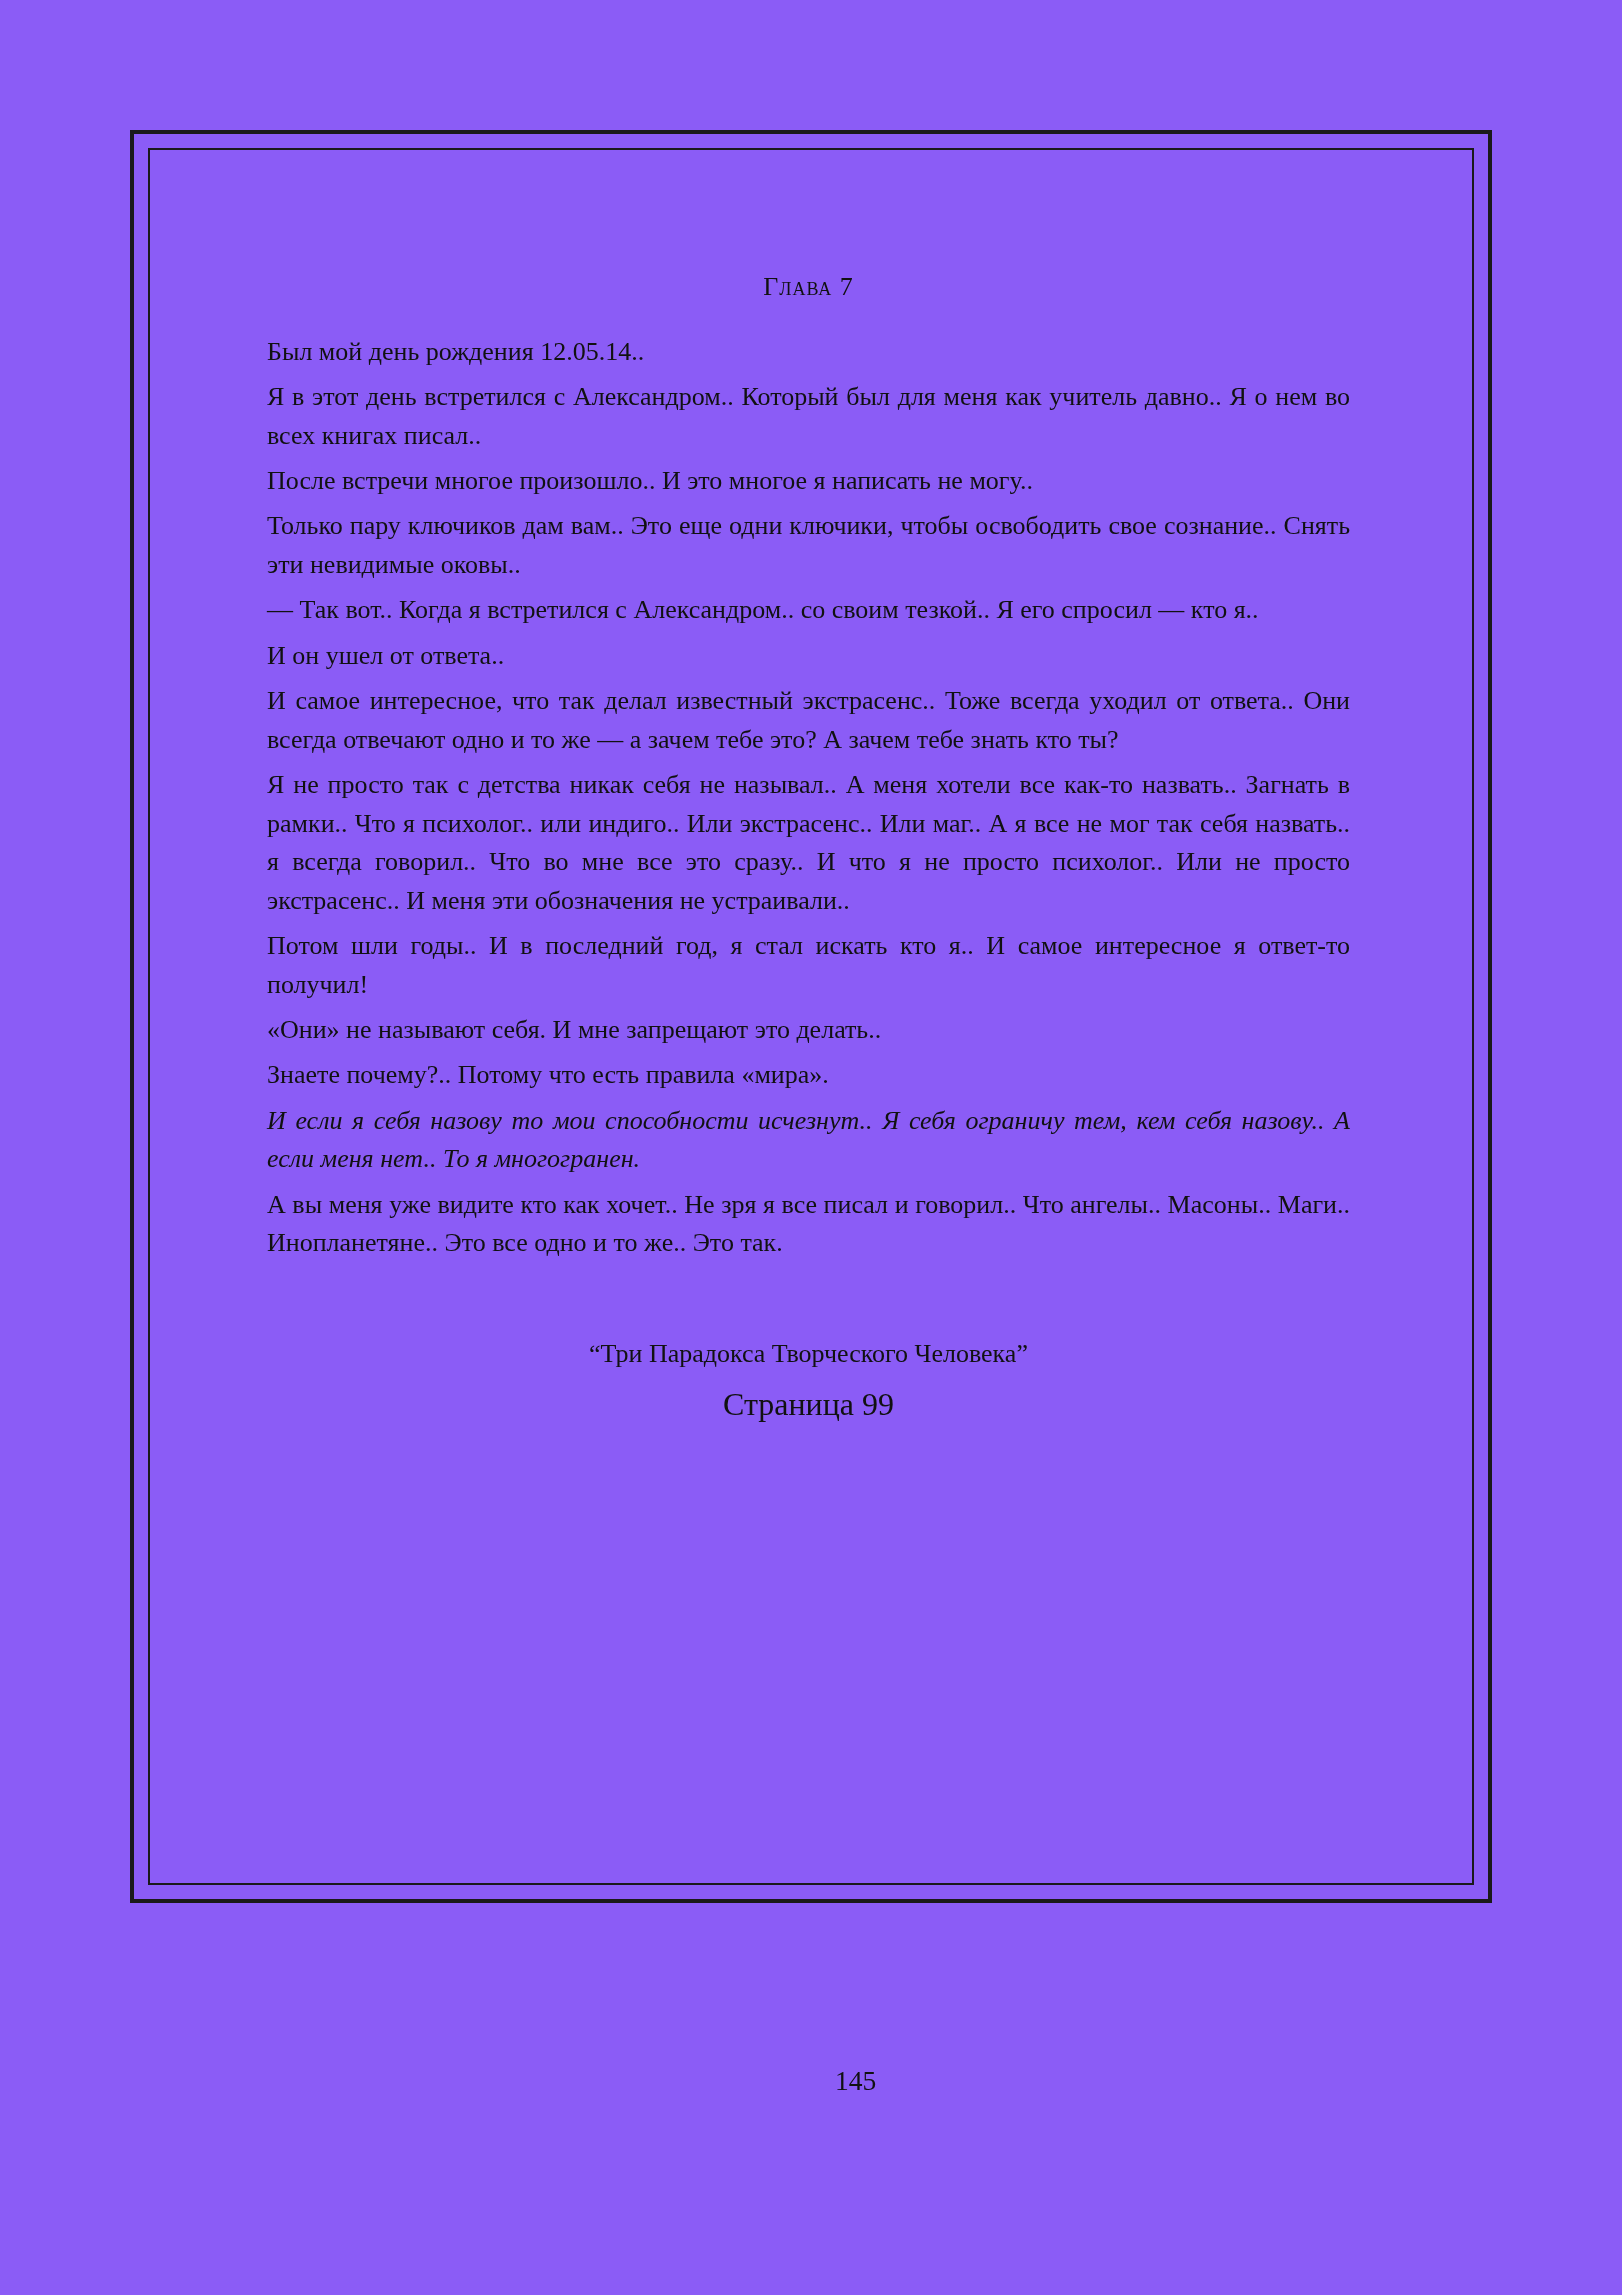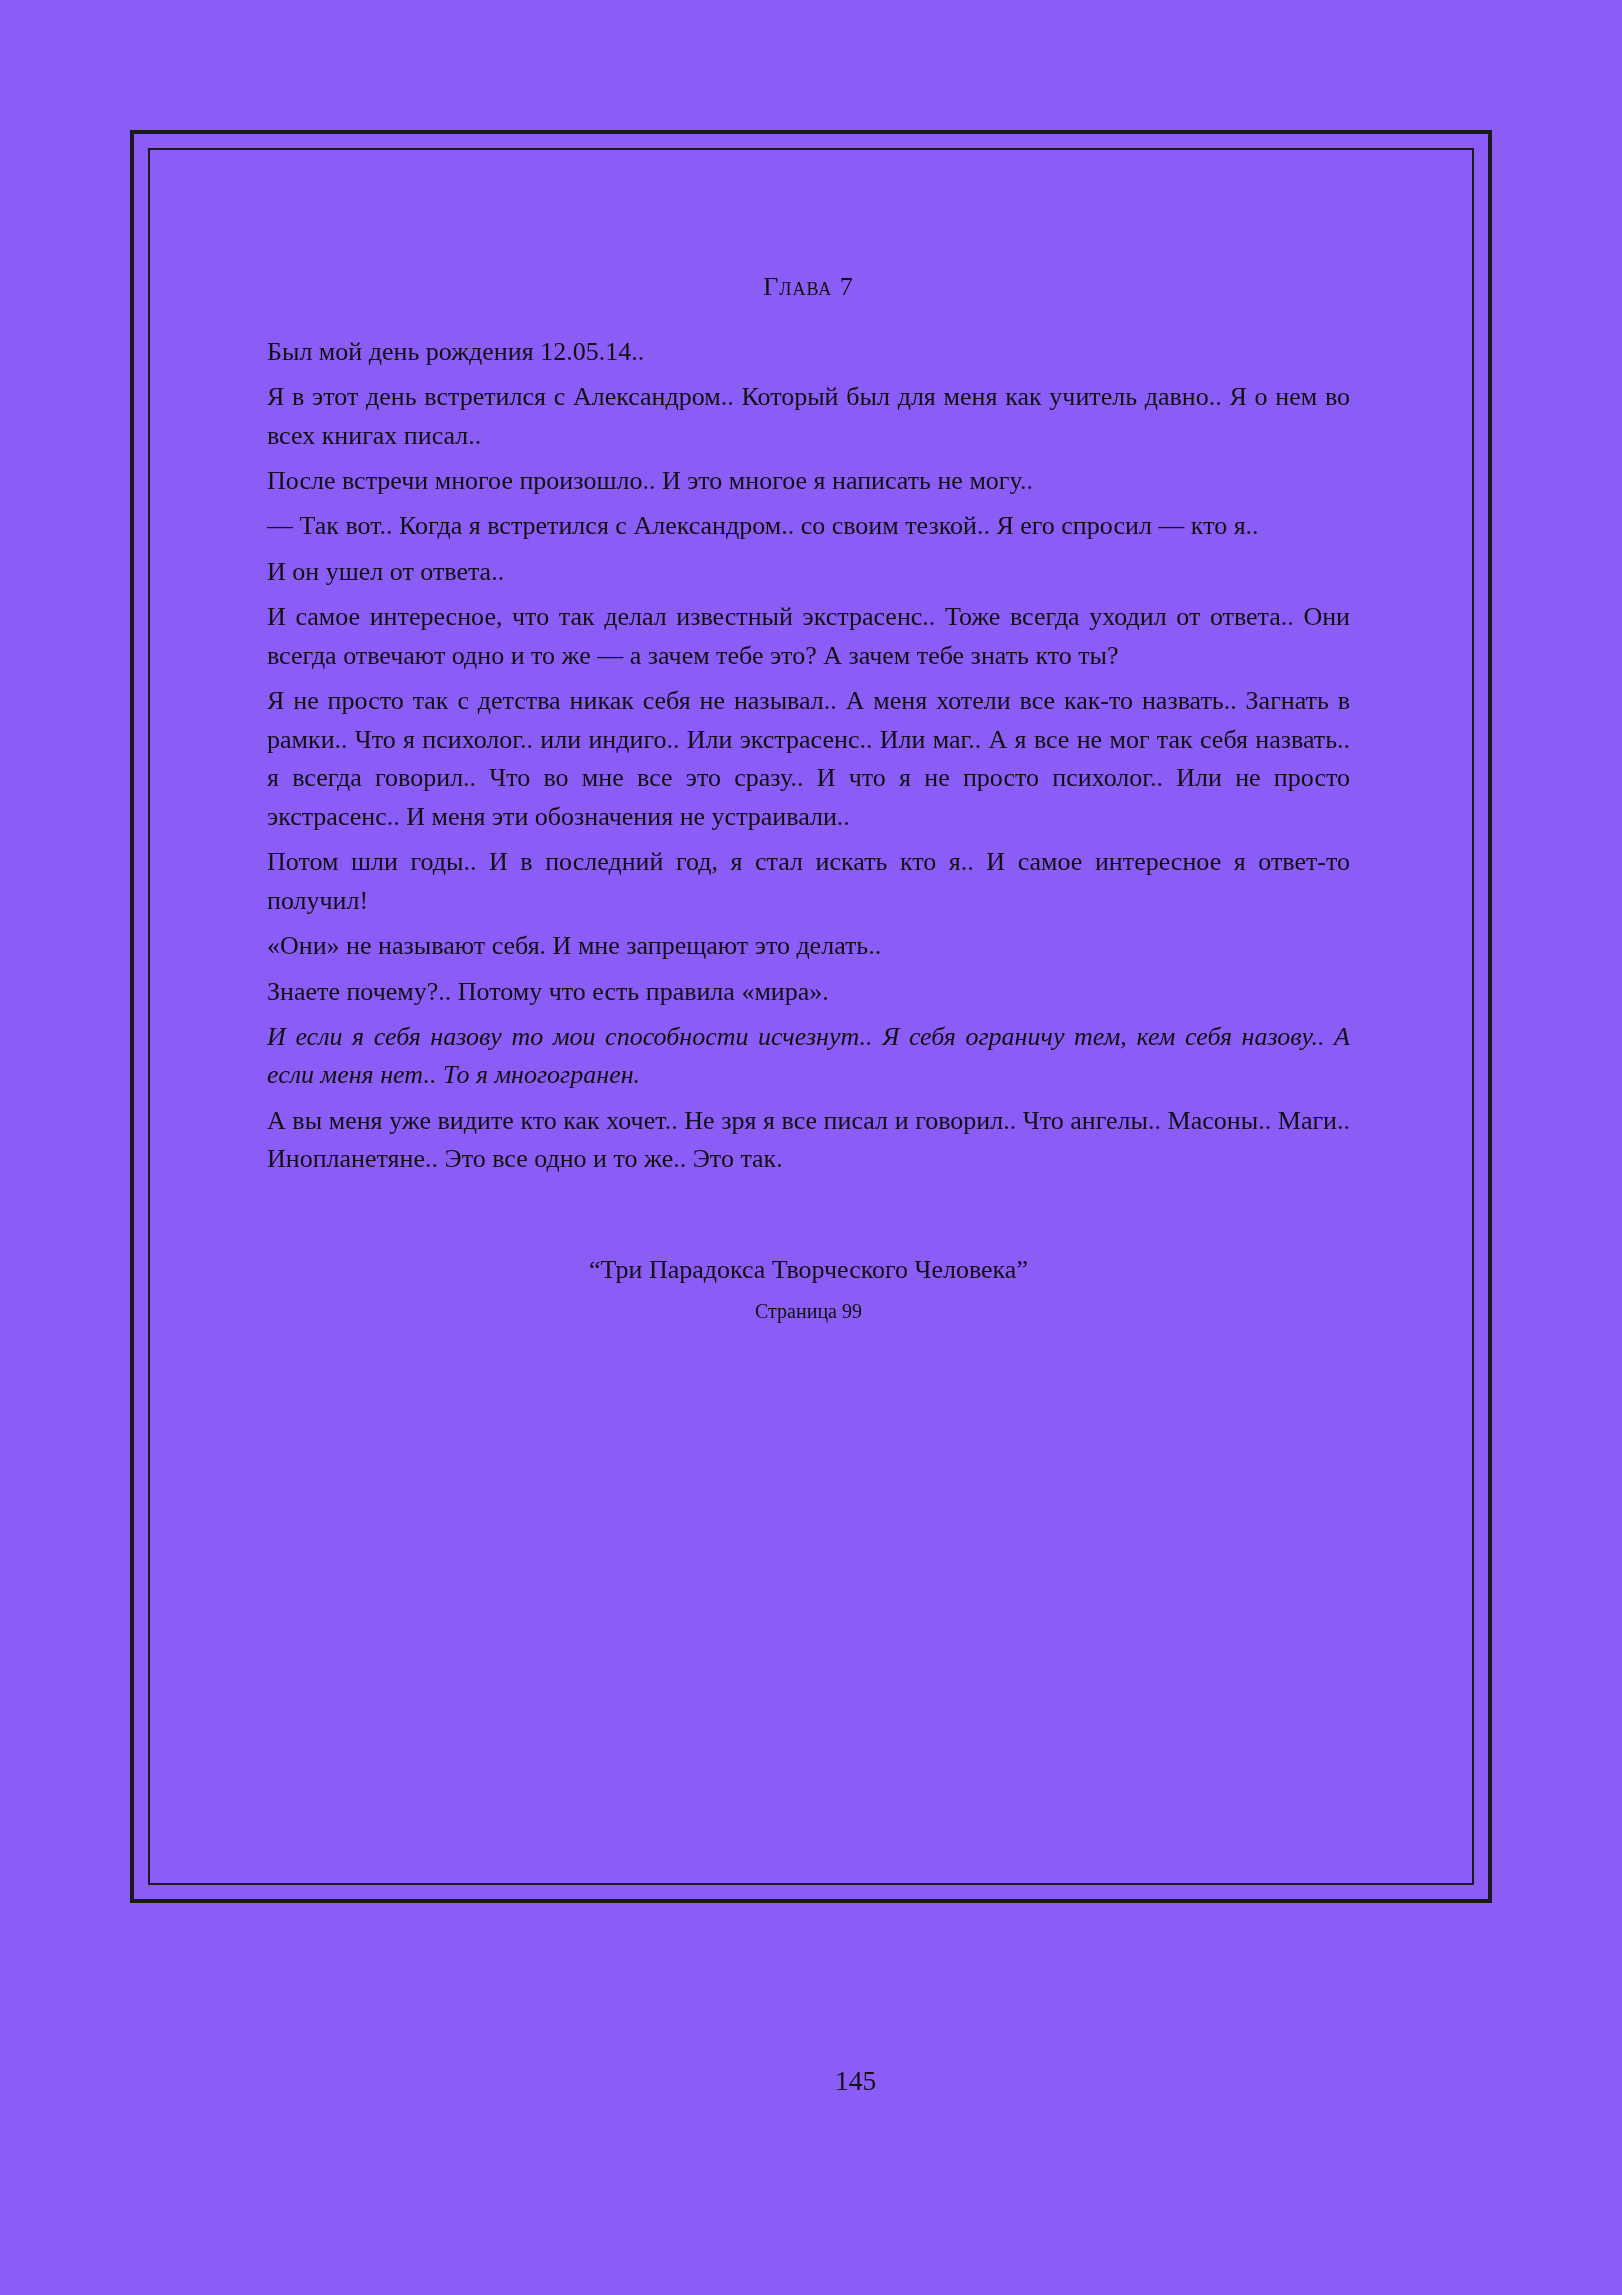--- a/index.html
+++ b/index.html
@@ -77,21 +77,21 @@
     margin-top: 72px;
     text-align: center;
   }
   .attribution .source-title {
     font-size: 26px;
     line-height: 1.45;
     margin: 0;
     color: #111111;
   }
   .attribution .source-page {
-    font-size: 20px;
+    font-size: 32px;
     line-height: 1.45;
     margin: 7.9px 0 0 0;
     color: #111111;
   }
 
   
   .folio {
     position: absolute;
     left: 0;
     top: 2065px;
@@ -111,20 +111,21 @@
   <div class="frame-inner"></div>
 
   <div class="content">
 
     <h1 class="chapter-heading">Глава 7</h1>
 
     <div class="body-text">
         <p>Был мой день рождения 12.05.14..</p>
         <p>Я в этот день встретился с Александром.. Который был для меня как учитель давно.. Я о нем во всех книгах писал..</p>
         <p>После встречи многое произошло.. И это многое я написать не могу..</p>
+        <p>Только пару ключиков дам вам.. Это еще одни ключики, чтобы освободить свое сознание.. Снять эти невидимые оковы..</p>
         <p>— Так вот.. Когда я встретился с Александром.. со своим тезкой.. Я его спросил — кто я..</p>
         <p>И он ушел от ответа..</p>
         <p>И самое интересное, что так делал известный экстрасенс.. Тоже всегда уходил от ответа.. Они всегда отвечают одно и то же — а зачем тебе это? А зачем тебе знать кто ты?</p>
         <p>Я не просто так с детства никак себя не называл.. А меня хотели все как-то назвать.. Загнать в рамки.. Что я психолог.. или индиго.. Или экстрасенс.. Или маг.. А я все не мог так себя назвать.. я всегда говорил.. Что во мне все это сразу.. И что я не просто психолог.. Или не просто экстрасенс.. И меня эти обозначения не устраивали..</p>
         <p>Потом шли годы.. И в последний год, я стал искать кто я.. И самое интересное я ответ-то получил!</p>
         <p>«Они» не называют себя. И мне запрещают это делать..</p>
         <p>Знаете почему?.. Потому что есть правила «мира».</p>
         <p class="italic">И если я себя назову то мои способности исчезнут.. Я себя ограничу тем, кем себя назову.. А если меня нет.. То я многогранен.</p>
         <p>А вы меня уже видите кто как хочет.. Не зря я все писал и говорил.. Что ангелы.. Масоны.. Маги.. Инопланетяне.. Это все одно и то же.. Это так.</p>
       </div>

